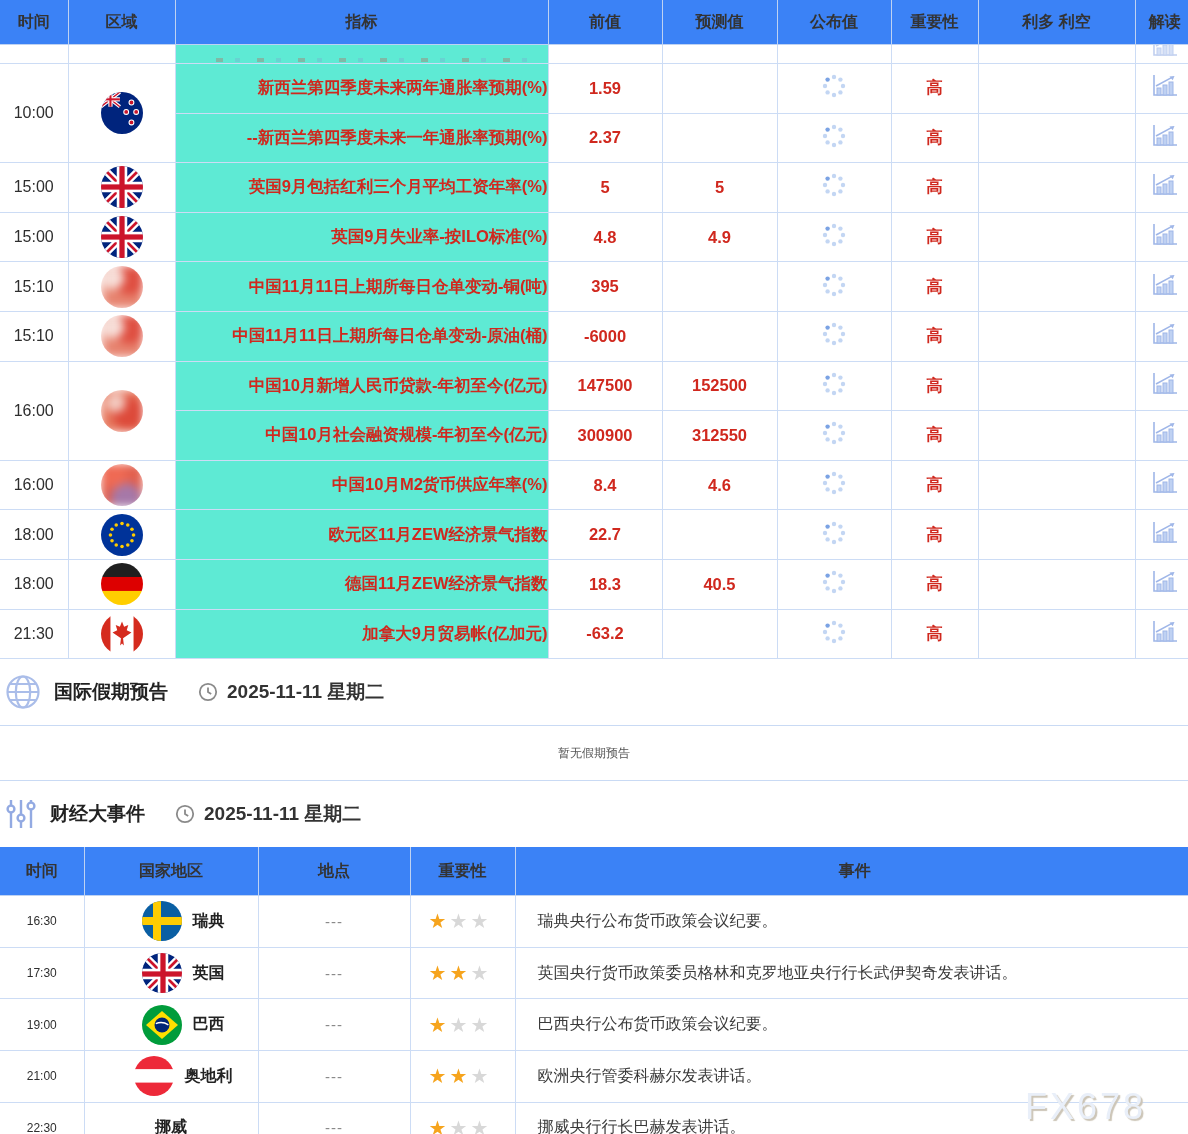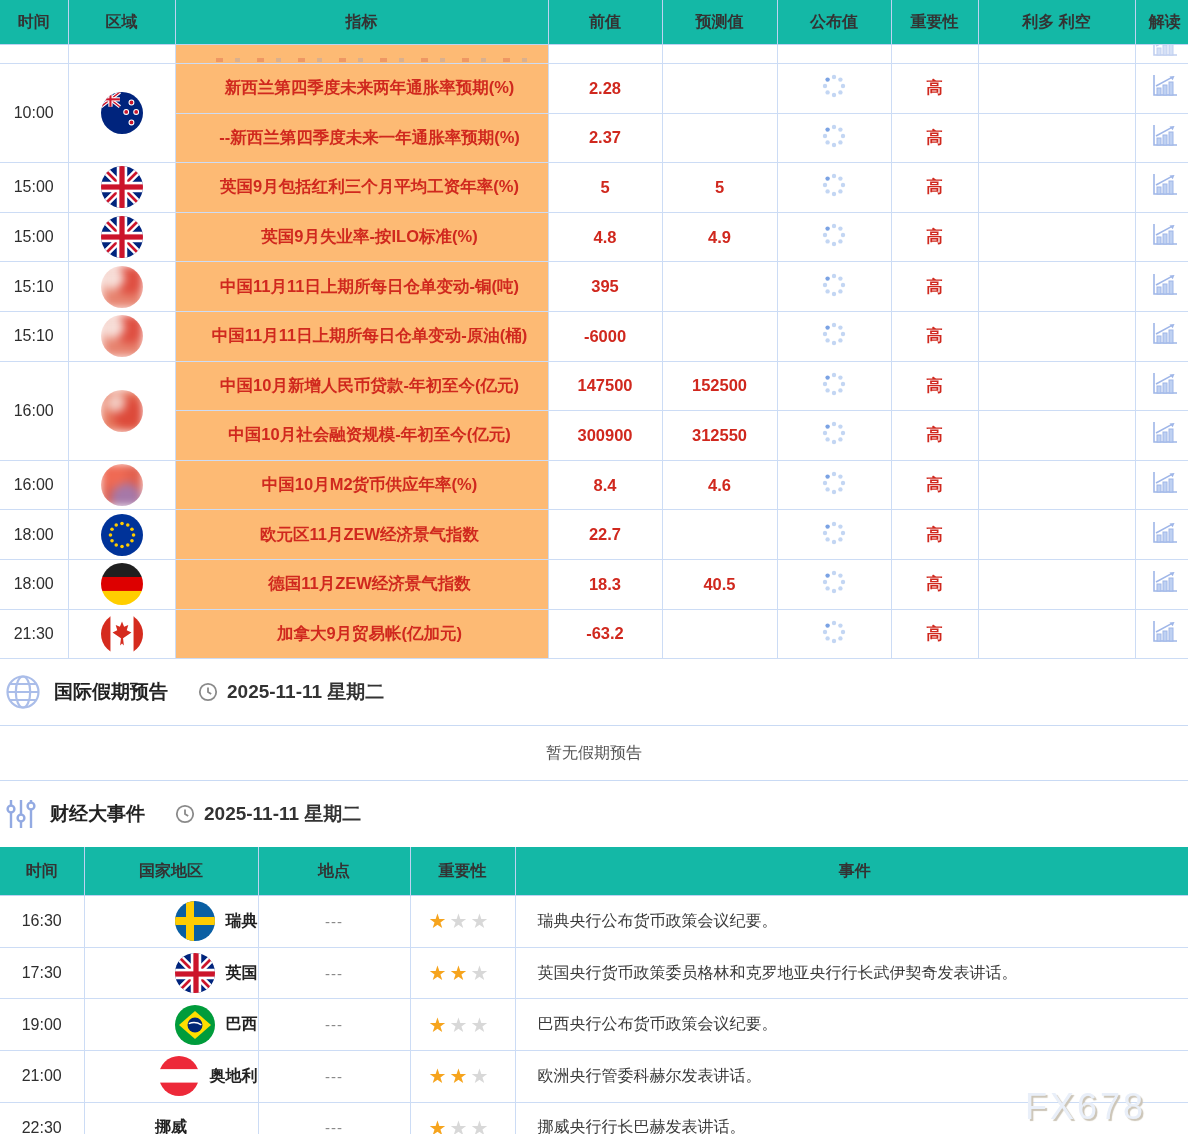--- a/index.html
+++ b/index.html
@@ -4,26 +4,26 @@
 <style>
   html,body{margin:0;padding:0;background:#fff;}
   body{font-family:"Liberation Sans","DejaVu Sans",sans-serif;width:1188px;}
   #app{position:relative;width:1188px;height:1134px;overflow:hidden;background:#fff;}
 
   
   table{border-collapse:collapse;table-layout:fixed;width:1188px;}
   td,th{border:1px solid #ccdcf5;padding:0;overflow:hidden;white-space:nowrap;}
   td:first-child,th:first-child{border-left:none;}
   td:last-child,th:last-child{border-right:none;padding-left:6px;}
-  thead th{background:#14b8a6;color:#333;font-size:16px;font-weight:bold;height:44px;border-color:#bed2f2;}
+  thead th{background:#3b82f6;color:#333;font-size:16px;font-weight:bold;height:44px;border-color:#bed2f2;}
   thead tr th{border-top:none;}
 
   .td-time{text-align:center;font-size:16px;color:#2e2e2e;background:#fff;}
   .td-flag{text-align:center;background:#fff;}
-  .td-ind{text-align:center;background:#fdba74;}
+  .td-ind{text-align:right;background:#5eead4;}
   .td-ind span{margin-left:16px;color:#d0281e;font-weight:bold;font-size:16.5px;}
   .td-val{text-align:center;color:#d0281e;font-weight:bold;font-size:16.5px;background:#fff;}
   .td-pub,.td-read{text-align:center;background:#fff;}
   .td-imp{text-align:center;color:#d0281e;font-weight:bold;font-size:16.5px;background:#fff;}
   .td-bull{background:#fff;}
   tr.partial td{height:18px;}
   tr.datarow td{height:48.6px;}
   .clip-sliver{height:18px;overflow:hidden;}
   .clip-sliver .ico{display:inline-block;transform:translateY(-12px);opacity:.65;}
   .frag{height:4px;margin:11px 20px 0 40px;background:repeating-linear-gradient(90deg,
@@ -38,28 +38,28 @@
   .blur-c>div{background:radial-gradient(circle at 30% 25%,#ef6a54 0 30%,rgba(0,0,0,0) 31%),radial-gradient(circle at 60% 82%,#a678a8 0 35%,rgba(0,0,0,0) 36%),#e2604e;}
 
   
   .sectionbar{display:flex;align-items:center;height:66px;padding-left:8px;}
   .sectionbar .title{font-size:19px;font-weight:bold;color:#222;margin-left:12px;}
   .sectionbar .date{font-size:19px;font-weight:bold;color:#333;margin-left:9px;}
   .sectionbar .clock{margin-left:30px;display:flex;align-items:center;}
   .cuticon{margin-left:-4px;display:flex;align-items:center;}
 
   .empty-row{height:54px;border-top:1px solid #c9daf4;border-bottom:1px solid #c9daf4;
-    display:flex;align-items:center;justify-content:center;font-size:16px;color:#555;}
+    display:flex;align-items:center;justify-content:center;font-size:12px;color:#555;}
 
   
   #events-table thead th{height:48px;}
   #events-table tr.evrow td{height:50.6px;background:#fff;}
   #events-table tbody tr:last-child td{border-bottom:none;}
-  .ev-time{text-align:center;font-size:16px;color:#2e2e2e;}
-  .ev-country .inner{display:flex;align-items:center;justify-content:flex-end;padding-left:24px;gap:11px;}
+  .ev-time{text-align:center;font-size:12px;color:#2e2e2e;}
+  .ev-country .inner{display:flex;align-items:center;justify-content:center;padding-left:24px;gap:11px;}
   .ev-country .inner.center{justify-content:center;padding-left:0;}
   .ev-country .cname{font-size:16px;font-weight:bold;color:#222;}
   .ev-country .flagwrap{width:40px;height:40px;}
   .ev-loc{text-align:center;color:#8a8a8a;font-size:15px;letter-spacing:1px;}
   .ev-stars{padding-left:18px;font-size:20px;letter-spacing:3px;}
   .ev-stars .on{color:#f6a41d;} .ev-stars .off{color:#d8d8d8;}
   .ev-text{font-size:16px;color:#3a3a3a;}
   .ev-text span{margin-left:16px;}
 
   .watermark{position:absolute;right:42px;bottom:6px;font-size:36px;font-weight:normal;
@@ -129,21 +129,21 @@
                 <rect x="8" width="2" height="14" fill="#cc142b"></rect>
                 <rect y="6" width="18" height="2" fill="#cc142b"></rect>
                 <g fill="#cc142b" stroke="#fff" stroke-width="1">
                   <circle cx="29" cy="10" r="2.3"></circle>
                   <circle cx="24" cy="19" r="2.3"></circle>
                   <circle cx="33.5" cy="19" r="2.3"></circle>
                   <circle cx="29" cy="29" r="2.3"></circle>
                 </g>
               </svg></span></td>
           <td class="td-ind"><span>新西兰第四季度未来两年通胀率预期(%)</span></td>
-          <td class="td-val"><span>2.28</span></td>
+          <td class="td-val"><span>1.59</span></td>
           <td class="td-val"></td>
           <td class="td-pub"><span><svg width="26" height="26" viewBox="0 0 26 26">
                 <g fill="#c3d6f3">
                   <circle cx="13" cy="4" r="2.2"></circle>
                   <circle cx="19.4" cy="6.6" r="2.2"></circle>
                   <circle cx="22" cy="13" r="2.2"></circle>
                   <circle cx="19.4" cy="19.4" r="2.2"></circle>
                   <circle cx="13" cy="22" r="2.2"></circle>
                   <circle cx="6.6" cy="19.4" r="2.2"></circle>
                   <circle cx="4" cy="13" r="2.2"></circle>

